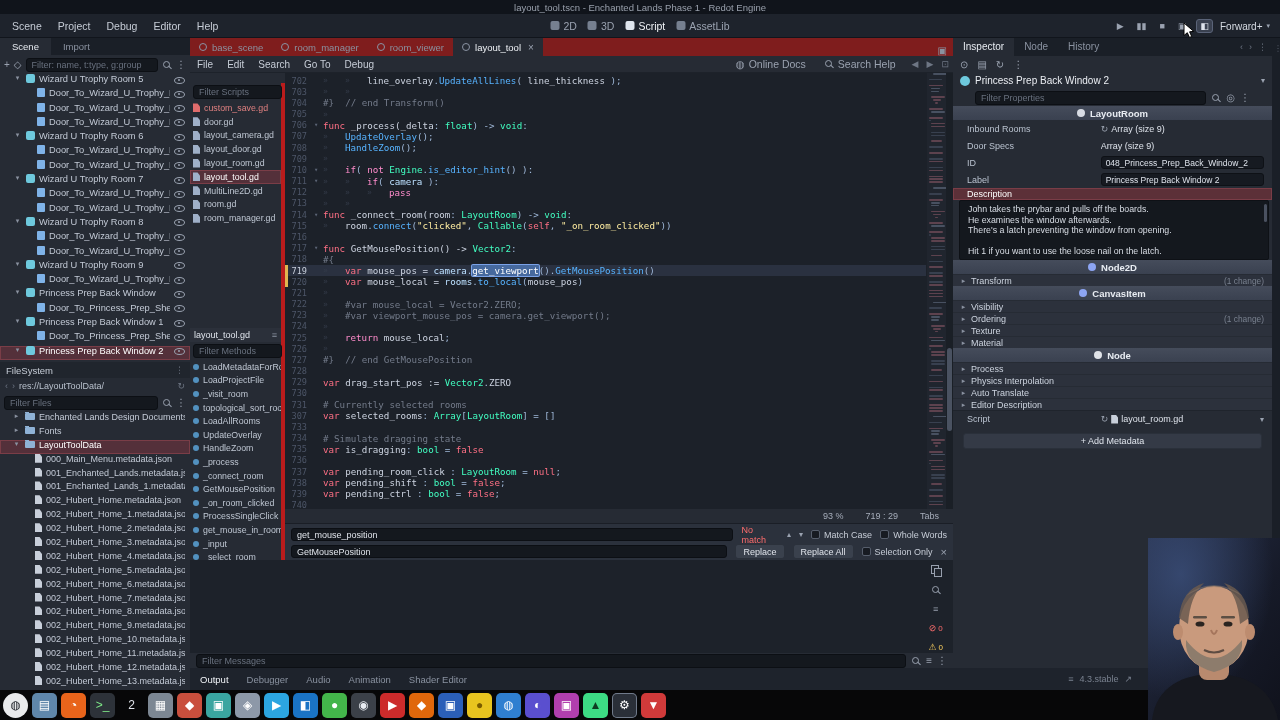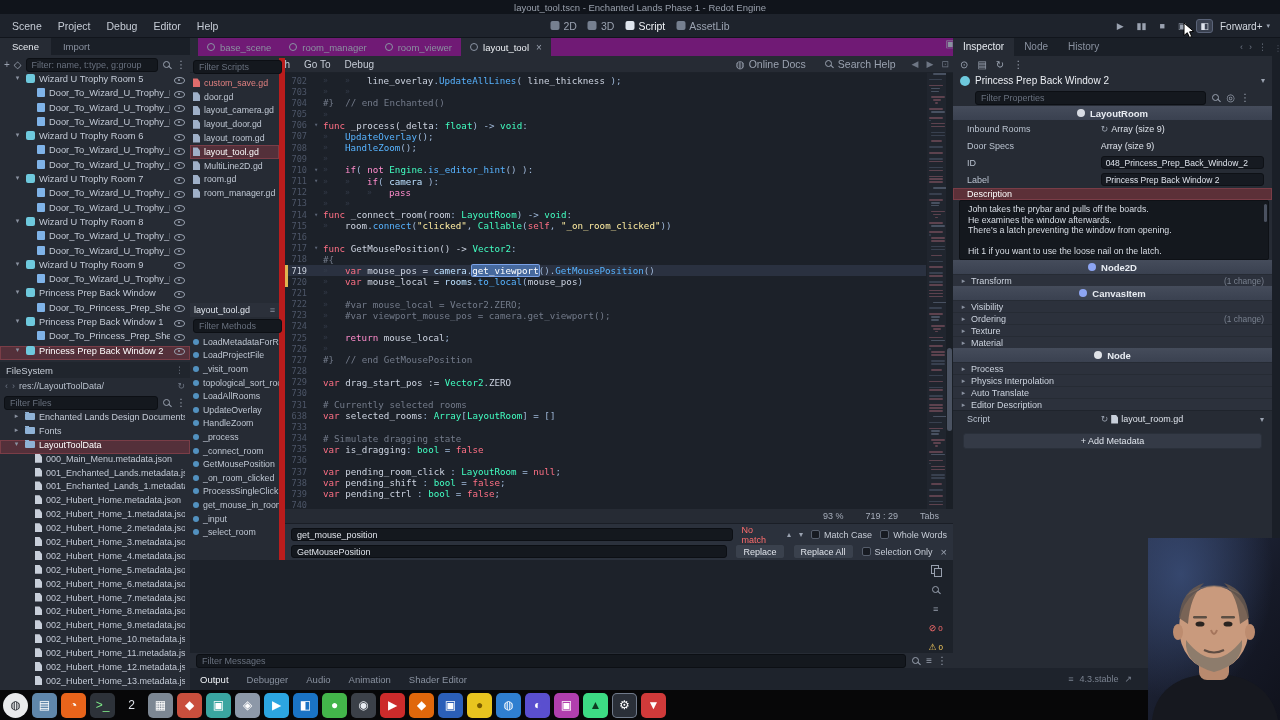--- a/index.html
+++ b/index.html
@@ -60,31 +60,31 @@
 .trow .tlabel{overflow:hidden;flex:0 1 auto}
 .trow.sel{background:#54303a;color:#fff;box-shadow:inset 0 0 0 1px #7a3d47}
 #fs-header{position:absolute;left:0;top:324px;width:100%;height:16px;background:#20252d;display:flex;align-items:center;padding:0 6px;font-size:9.5px;color:#c6ccd6}
 #fs-path{position:absolute;left:0;top:340px;width:100%;height:16px;display:flex;align-items:center;gap:4px;padding:0 5px;font-size:9px;color:#b8c0cc}
 #fs-filter{position:absolute;left:0;top:356px;width:100%;height:17px;display:flex;align-items:center;gap:4px;padding:0 4px}
 #fs-tree{position:absolute;left:0;top:374px;width:100%;height:278px;overflow:hidden}
 #fs-tree .trow{height:13.9px;font-size:9px}
 
 
 #editor{position:absolute;left:190px;top:38px;width:763px;height:630px;background:#262b34}
-#etabs{position:absolute;left:8px;top:0;width:100%;height:18px;background:#701a75;display:flex;align-items:flex-start}
+#etabs{position:absolute;left:0;top:0;width:100%;height:18px;background:#7f1d1d;display:flex;align-items:flex-end}
 .etab{display:inline-flex;align-items:center;gap:5px;height:18px;padding:0 9px;font-size:9.5px;color:#8a92a0}
 .etab.act{background:#262b34;color:#eef1f5}
 .tabx{color:#9aa2b0;font-size:10px;margin-left:2px}
 #etabs-right{margin-left:auto;padding-right:6px;color:#8a92a0;font-size:10px}
 #smenubar{position:absolute;left:0;top:18px;width:100%;height:17px;display:flex;align-items:center;border-bottom:1px solid #1d222a}
 #smenus{display:flex}
 #smenus .mn-item{font-size:10px;padding:0 7px}
 #slinks{margin-left:auto;display:flex;align-items:center;gap:2px;padding-right:4px}
 .nav-ic{color:#6e7684;font-size:9px;padding:0 4px}
-#script-side{position:absolute;left:0;top:20px;width:95px;height:595px;border-right:6px solid #b91c1c}
+#script-side{position:absolute;left:0;top:45px;width:95px;height:595px;border-right:4px solid #b91c1c}
 #filter-scripts{position:absolute;left:3px;top:2px;width:89px}
 #scripts-list{position:absolute;left:0;top:18px;width:100%}
 .lrow{display:flex;align-items:center;gap:4px;height:13.8px;padding:0 3px;font-size:8.8px;color:#bfc7d3;white-space:nowrap;overflow:hidden}
 .lrow.sel{background:#54303a;color:#fff;box-shadow:inset 0 0 0 1px #7a3d47}
 #cur-script{position:absolute;left:0;top:245px;width:100%;height:14px;display:flex;align-items:center;gap:4px;padding:0 4px;font-size:9px;color:#dfe4ec;background:#2b303a}
 #filter-methods{position:absolute;left:3px;top:261px;width:89px}
 #methods-list{position:absolute;left:0;top:277px;width:100%}
 #methods-list .lrow{height:13.6px}
 
 #code-wrap{position:absolute;left:95px;top:35px;width:668px;height:436px;background:#1c2129;overflow:hidden}
@@ -612,21 +612,21 @@
             <span class="mico"></span>
             <span class="tlabel">_select_room</span>
           </div>
         </div>
     </div>
 
     <div id="code-wrap">
       <div id="code-lines">
           <div class="cl"><span class="cl-mark"></span><span class="cl-num">702</span><span class="cl-fold"></span><span class="cl-ind">»</span><span class="cl-ind">»</span><span class="tk-x">line_overlay</span><span class="tk-y">.</span><span class="tk-f">UpdateAllLines</span><span class="tk-y">( </span><span class="tk-x">line_thickness</span><span class="tk-y"> );</span></div>
           <div class="cl"><span class="cl-mark"></span><span class="cl-num">703</span><span class="cl-fold"></span><span class="cl-ind">»</span><span class="cl-ind">»</span></div>
-          <div class="cl"><span class="cl-mark"></span><span class="cl-num">704</span><span class="cl-fold"></span><span class="tk-m">#}  // end Enchanted()</span></div>
+          <div class="cl"><span class="cl-mark"></span><span class="cl-num">704</span><span class="cl-fold"></span><span class="tk-m">#}  // end Transform()</span></div>
           <div class="cl"><span class="cl-mark"></span><span class="cl-num">705</span><span class="cl-fold"></span><span class="cl-ind">»</span></div>
           <div class="cl"><span class="cl-mark"></span><span class="cl-num">706</span><span class="cl-fold">▾</span><span class="tk-k">func</span><span class="tk-x"> _process(</span><span class="tk-x">_delta</span><span class="tk-y">: </span><span class="tk-t">float</span><span class="tk-y">) -&gt; </span><span class="tk-t">void</span><span class="tk-y">:</span></div>
           <div class="cl"><span class="cl-mark"></span><span class="cl-num">707</span><span class="cl-fold"></span><span class="cl-ind">»</span><span class="tk-f">UpdateOverlay</span><span class="tk-y">();</span></div>
           <div class="cl"><span class="cl-mark"></span><span class="cl-num">708</span><span class="cl-fold"></span><span class="cl-ind">»</span><span class="tk-f">HandleZoom</span><span class="tk-y">();</span></div>
           <div class="cl"><span class="cl-mark"></span><span class="cl-num">709</span><span class="cl-fold"></span><span class="cl-ind">»</span></div>
           <div class="cl"><span class="cl-mark"></span><span class="cl-num">710</span><span class="cl-fold">▾</span><span class="cl-ind">»</span><span class="tk-c">if</span><span class="tk-y">( </span><span class="tk-c">not</span><span class="tk-x"> </span><span class="tk-t">Engine</span><span class="tk-y">.</span><span class="tk-f">is_editor_hint</span><span class="tk-y">() ):</span></div>
           <div class="cl"><span class="cl-mark"></span><span class="cl-num">711</span><span class="cl-fold">▾</span><span class="cl-ind">»</span><span class="cl-ind">»</span><span class="tk-c">if</span><span class="tk-y">( </span><span class="tk-b">camera</span><span class="tk-y"> ):</span></div>
           <div class="cl"><span class="cl-mark"></span><span class="cl-num">712</span><span class="cl-fold"></span><span class="cl-ind">»</span><span class="cl-ind">»</span><span class="cl-ind">»</span><span class="tk-c">pass</span></div>
           <div class="cl"><span class="cl-mark"></span><span class="cl-num">713</span><span class="cl-fold"></span><span class="cl-ind">»</span><span class="cl-ind">»</span></div>
           <div class="cl"><span class="cl-mark"></span><span class="cl-num">714</span><span class="cl-fold">▾</span><span class="tk-k">func</span><span class="tk-x"> _connect_room(</span><span class="tk-x">room</span><span class="tk-y">: </span><span class="tk-t">LayoutRoom</span><span class="tk-y">) -&gt; </span><span class="tk-t">void</span><span class="tk-y">:</span></div>
@@ -640,21 +640,21 @@
           <div class="cl"><span class="cl-mark"></span><span class="cl-num">722</span><span class="cl-fold"></span><span class="cl-ind">»</span><span class="tk-m">#var mouse_local = Vector2.ZERO;</span></div>
           <div class="cl"><span class="cl-mark"></span><span class="cl-num">723</span><span class="cl-fold"></span><span class="cl-ind">»</span><span class="tk-m">#var viewport_mouse_pos = camera.get_viewport();</span></div>
           <div class="cl"><span class="cl-mark"></span><span class="cl-num">724</span><span class="cl-fold"></span><span class="cl-ind">»</span></div>
           <div class="cl"><span class="cl-mark"></span><span class="cl-num">725</span><span class="cl-fold"></span><span class="cl-ind">»</span><span class="tk-c">return</span><span class="tk-x"> mouse_local</span><span class="tk-y">;</span></div>
           <div class="cl"><span class="cl-mark"></span><span class="cl-num">726</span><span class="cl-fold"></span><span class="cl-ind">»</span></div>
           <div class="cl"><span class="cl-mark"></span><span class="cl-num">727</span><span class="cl-fold"></span><span class="tk-m">#}  // end GetMousePosition</span></div>
           <div class="cl"><span class="cl-mark"></span><span class="cl-num">728</span><span class="cl-fold"></span></div>
           <div class="cl"><span class="cl-mark"></span><span class="cl-num">729</span><span class="cl-fold"></span><span class="tk-k">var</span><span class="tk-x"> drag_start_pos := </span><span class="tk-t">Vector2</span><span class="tk-y">.</span><span class="tk-x">ZERO</span></div>
           <div class="cl"><span class="cl-mark"></span><span class="cl-num">730</span><span class="cl-fold"></span></div>
           <div class="cl"><span class="cl-mark"></span><span class="cl-num">731</span><span class="cl-fold"></span><span class="tk-m"># Currently selected rooms</span></div>
-          <div class="cl"><span class="cl-mark"></span><span class="cl-num">638</span><span class="cl-fold"></span><span class="tk-k">var</span><span class="tk-x"> selected_rooms</span><span class="tk-y">: </span><span class="tk-t">Array</span><span class="tk-y">[</span><span class="tk-t">LayoutRoom</span><span class="tk-y">] = []</span></div>
+          <div class="cl"><span class="cl-mark"></span><span class="cl-num">307</span><span class="cl-fold"></span><span class="tk-k">var</span><span class="tk-x"> selected_rooms</span><span class="tk-y">: </span><span class="tk-t">Array</span><span class="tk-y">[</span><span class="tk-t">LayoutRoom</span><span class="tk-y">] = []</span></div>
           <div class="cl"><span class="cl-mark"></span><span class="cl-num">733</span><span class="cl-fold"></span></div>
           <div class="cl"><span class="cl-mark"></span><span class="cl-num">734</span><span class="cl-fold"></span><span class="tk-m"># Simulate dragging state</span></div>
           <div class="cl"><span class="cl-mark"></span><span class="cl-num">735</span><span class="cl-fold"></span><span class="tk-k">var</span><span class="tk-x"> is_dragging</span><span class="tk-y">: </span><span class="tk-t">bool</span><span class="tk-y"> = </span><span class="tk-k">false</span></div>
           <div class="cl"><span class="cl-mark"></span><span class="cl-num">736</span><span class="cl-fold"></span></div>
           <div class="cl"><span class="cl-mark"></span><span class="cl-num">737</span><span class="cl-fold"></span><span class="tk-k">var</span><span class="tk-x"> pending_room_click </span><span class="tk-y">: </span><span class="tk-t">LayoutRoom</span><span class="tk-y"> = </span><span class="tk-k">null</span><span class="tk-y">;</span></div>
           <div class="cl"><span class="cl-mark"></span><span class="cl-num">738</span><span class="cl-fold"></span><span class="tk-k">var</span><span class="tk-x"> pending_shift </span><span class="tk-y">: </span><span class="tk-t">bool</span><span class="tk-y"> = </span><span class="tk-k">false</span><span class="tk-y">;</span></div>
           <div class="cl"><span class="cl-mark"></span><span class="cl-num">739</span><span class="cl-fold"></span><span class="tk-k">var</span><span class="tk-x"> pending_ctrl </span><span class="tk-y">: </span><span class="tk-t">bool</span><span class="tk-y"> = </span><span class="tk-k">false</span><span class="tk-y">;</span></div>
           <div class="cl"><span class="cl-mark"></span><span class="cl-num">740</span><span class="cl-fold"></span></div>
         </div>
       <div id="minimap">

